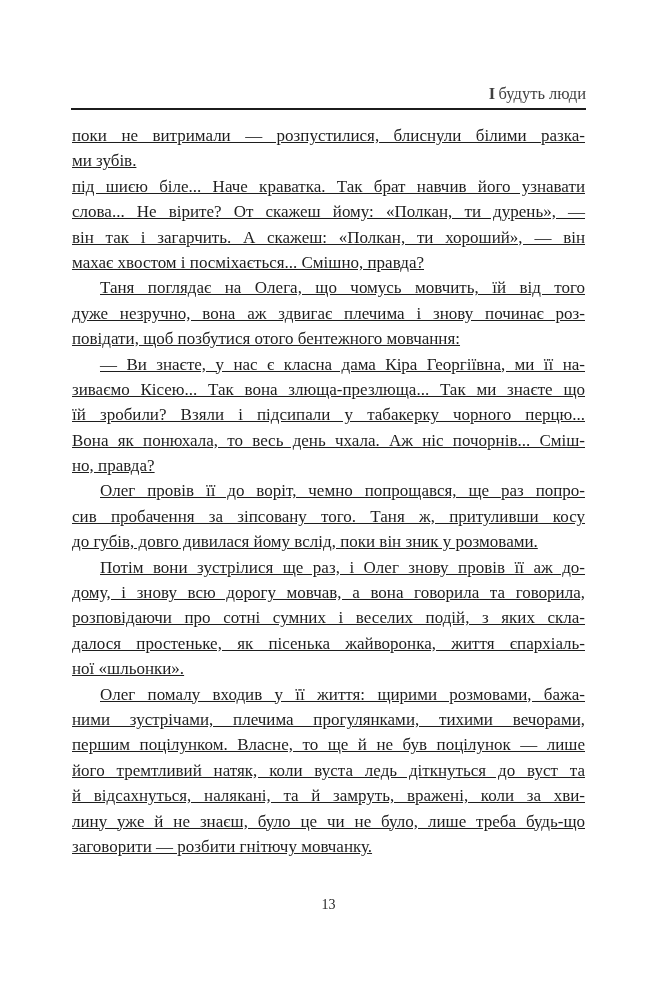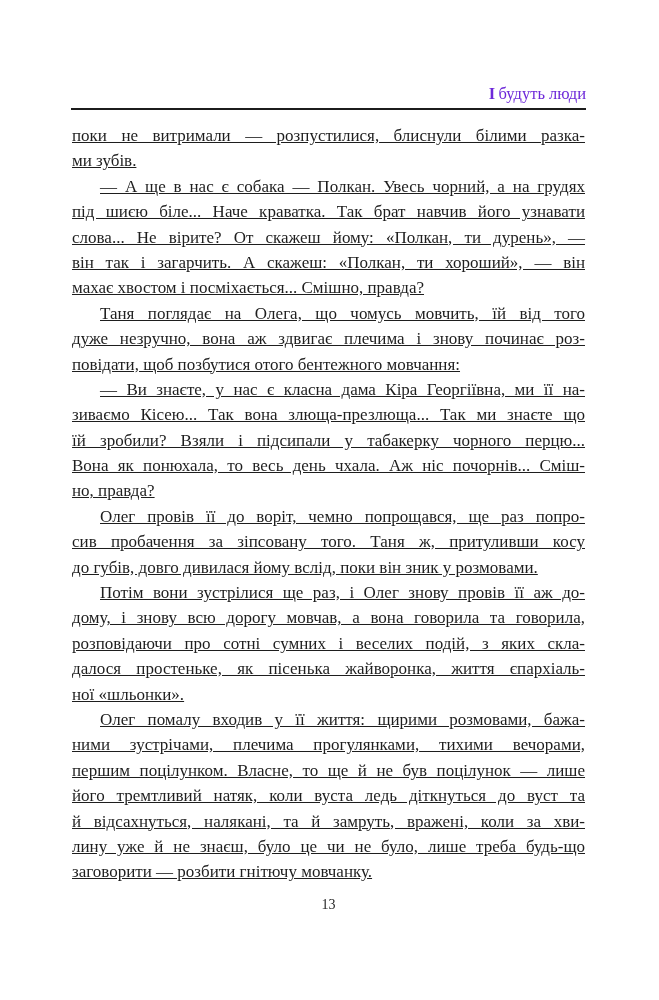--- a/index.html
+++ b/index.html
@@ -17,21 +17,21 @@
     overflow: hidden;
   }
   .running-header {
     position: absolute;
     top: 84px;
     left: 72px;
     width: 514px;
     text-align: right;
     font-size: 16.5px;
     line-height: 20px;
-    color: #6d28d9;
+    color: #404040;
     white-space: nowrap;
   }
   .running-header .ornament {
     font-weight: 700;
     letter-spacing: 0.5px;
     margin-right: 3px;
   }
   .header-rule {
     position: absolute;
     top: 108px;
@@ -86,21 +86,20 @@
   </div>
 
   <div class="header-rule"></div>
 
   <div class="body-text" id="body-text">
       <div class="para">
         <div class="line">поки не витримали — розпустилися, блиснули білими разка-</div>
         <div class="line last">ми зубів.</div>
       </div>
       <div class="para">
-        <div class="line indent">— А ще в нас є собака — Полкан. Увесь чорний, а на грудях</div>
         <div class="line">під шиєю біле... Наче краватка. Так брат навчив його узнавати</div>
         <div class="line">слова... Не вірите? От скажеш йому: «Полкан, ти дурень», —</div>
         <div class="line">він так і загарчить. А скажеш: «Полкан, ти хороший», — він</div>
         <div class="line last">махає хвостом і посміхається... Смішно, правда?</div>
       </div>
       <div class="para">
         <div class="line indent">Таня поглядає на Олега, що чомусь мовчить, їй від того</div>
         <div class="line">дуже незручно, вона аж здвигає плечима і знову починає роз-</div>
         <div class="line last">повідати, щоб позбутися отого бентежного мовчання:</div>
       </div>

